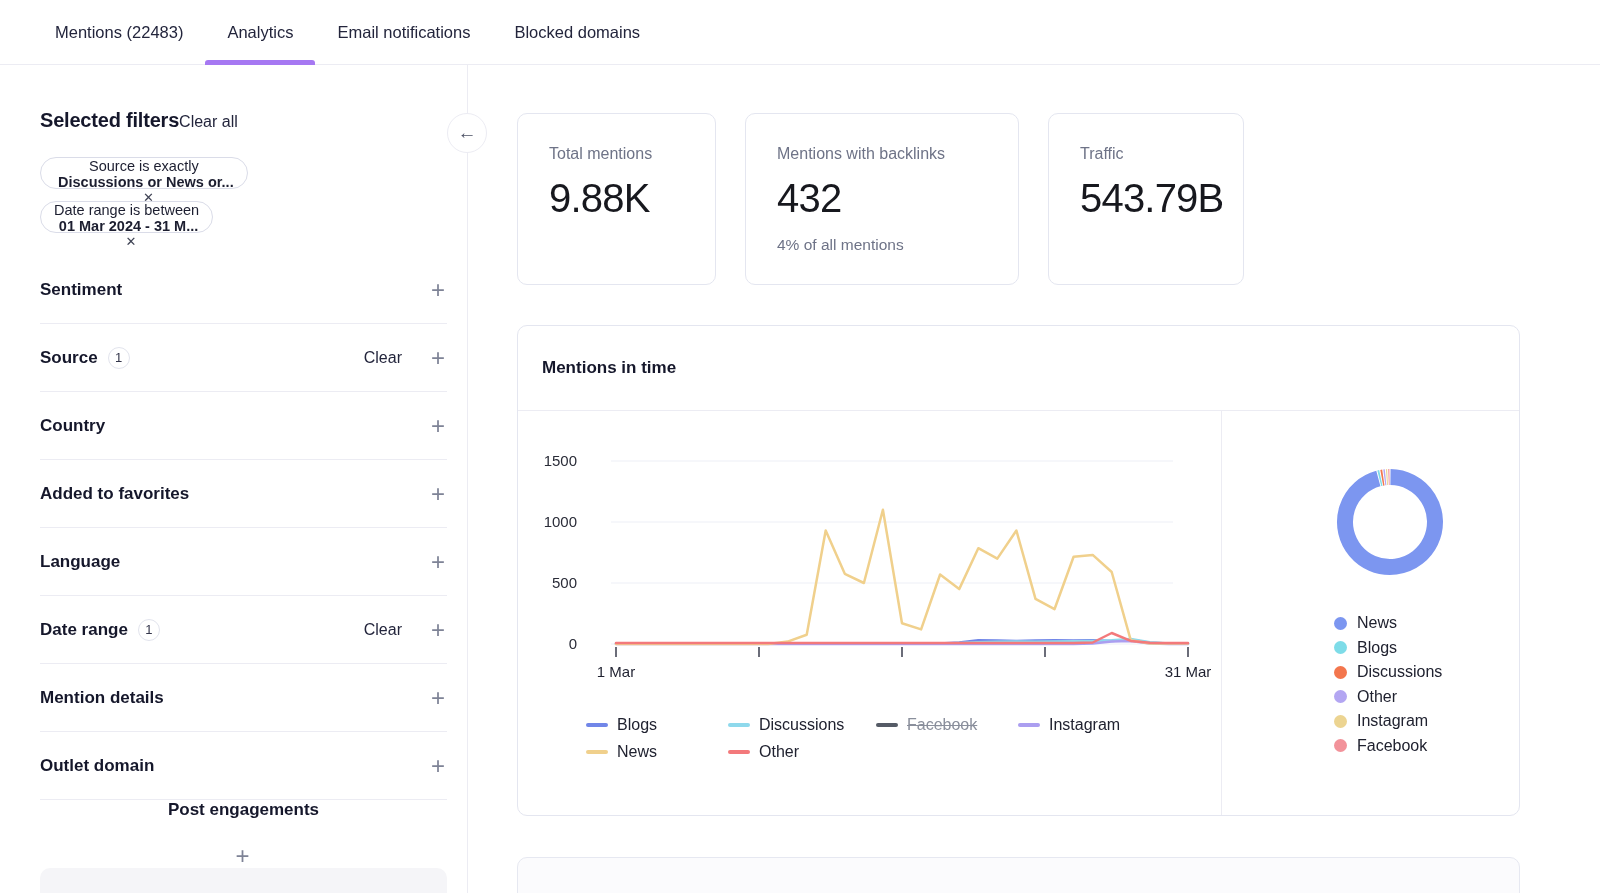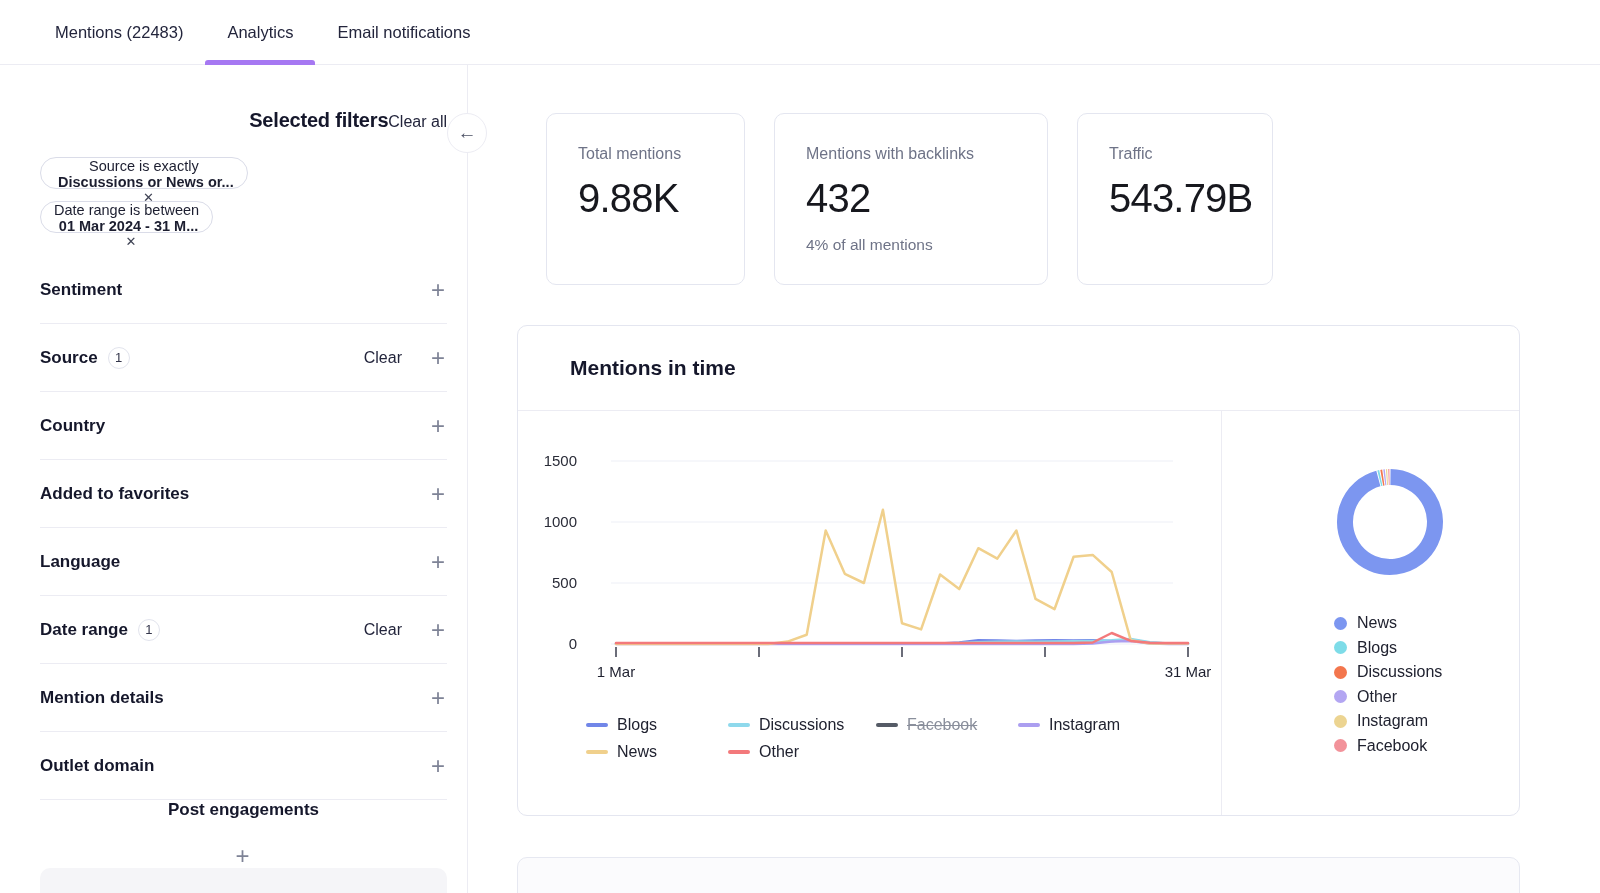--- a/index.html
+++ b/index.html
@@ -10,21 +10,21 @@
   
   .tabbar { position:absolute; left:0; top:0; width:1600px; height:65px;
     display:flex; align-items:stretch; padding-left:33px; border-bottom:1px solid #ececf3; background:#fff; z-index:5; }
   .tabbar .t { position:relative; display:flex; align-items:center; padding:0 22px;
     font-size:16.5px; font-weight:500; color:#23253c; cursor:pointer; white-space:nowrap; }
   .tabbar .t .underline { position:absolute; left:0; right:0; bottom:-1px; height:5px;
     background:#a678f2; border-radius:3px 3px 0 0; }
 
   
   .sidebar { position:absolute; left:40px; top:65px; width:407px; padding-top:44px; }
-  .sb-head { display:flex; align-items:baseline; justify-content:flex-end; height:28px; }
+  .sb-head { display:flex; align-items:baseline; justify-content:flex-start; height:28px; }
   .sb-title { font-size:20px; font-weight:700; color:#15172b; letter-spacing:-0.2px; }
   .sb-clearall { font-size:16px; font-weight:500; color:#23253c; cursor:pointer; }
   .chips { margin-top:20px; }
   .chip { display:inline-flex; align-items:center; height:32px; border:1px solid #dadce8;
     border-radius:16px; padding:0 13px; font-size:14.5px; color:#1c1e30; background:#fff;
     margin-bottom:12px; cursor:pointer; white-space:nowrap;flex-direction:column; }
   .chip b { font-weight:700; margin-left:4px; }
   .chip .x { margin-left:9px; font-size:13px; color:#3f4354; cursor:pointer; }
   .sections { margin-top:11px; }
   .sec { height:68px; display:flex; align-items:center; border-bottom:1px solid #ececf3; cursor:pointer; }
@@ -36,31 +36,31 @@
   .sec .clear { font-size:16px; font-weight:500; color:#23253c; margin-right:29px; cursor:pointer; }
   .sec .plus { font-size:24px; font-weight:300; color:#7e8396; line-height:1; margin-right:2px; cursor:pointer; }
   .sb-footband { height:25px; background:#f5f5f8; border-radius:10px 10px 0 0; margin-top:0; }
 
   .vdivider { position:absolute; left:467px; top:65px; bottom:0; width:1px; background:#ececf3; }
   .collapse-btn { position:absolute; left:447px; top:113px; width:40px; height:40px; border-radius:50%;
     background:#fff; border:1px solid #ececf3; z-index:6; display:flex; align-items:center; justify-content:center;
     font-size:19px; color:#4a4f63; cursor:pointer; }
 
   
-  .cards { position:absolute; left:546px; top:113px; display:flex; gap:29px; }
+  .cards { position:absolute; left:517px; top:113px; display:flex; gap:29px; }
   .card { height:172px; border:1px solid #e4e6f0; border-radius:10px; background:#fff; padding:31px 0 0 31px; }
   .card .clabel { font-size:16px; color:#6e7387; }
   .card .cvalue { margin-top:13px; font-size:40px; font-weight:500; color:#17181e; letter-spacing:-0.8px; }
   .card .csub { margin-top:15px; font-size:15.5px; color:#6e7387; }
 
   
   .chart-card { position:absolute; left:517px; top:325px; width:1003px; height:491px;
     border:1px solid #e4e6f0; border-radius:10px; background:#fff; overflow:hidden; }
   .cc-head { height:85px; display:flex; align-items:center; padding-left:24px; border-bottom:1px solid #ececf3; }
-  .cc-title { font-size:21px; font-weight:700; color:#15172b;margin-left:28px; }
+  .cc-title { font-size:17px; font-weight:700; color:#15172b; }
   .cc-body { display:flex; height:405px;gap:32px; }
   .cc-left { width:704px; border-right:1px solid #ececf3; position:relative; }
   .cc-right { width:298px; position:relative; }
 
   .lc-legend { position:absolute; left:68px; top:305px; display:grid;
     grid-template-columns:142px 148px 142px auto; row-gap:9px; }
   .lg-item { display:flex; align-items:center; gap:9px; cursor:pointer; }
   .lg-dash { width:22px; height:3.5px; border-radius:2px; }
   .lg-text { font-size:16px; color:#202230; }
   .lg-item.disabled .lg-text { color:#8a8f9c; text-decoration:line-through; }
@@ -84,20 +84,23 @@
   <div class="tabbar">
       <div class="t">
         <span>Mentions (22483)</span>
       </div>
       <div class="t">
         <span>Analytics</span>
         <div class="underline"></div>
       </div>
       <div class="t">
         <span>Email notifications</span>
+      </div>
+      <div class="t">
+        <span>Blocked domains</span>
       </div>
     </div>
 
   <div class="sidebar">
     <div class="sb-head">
       <div class="sb-title">Selected filters</div>
       <div class="sb-clearall">Clear all</div>
     </div>
     <div class="chips"><div class="chip">
           <span>Source is exactly</span>

